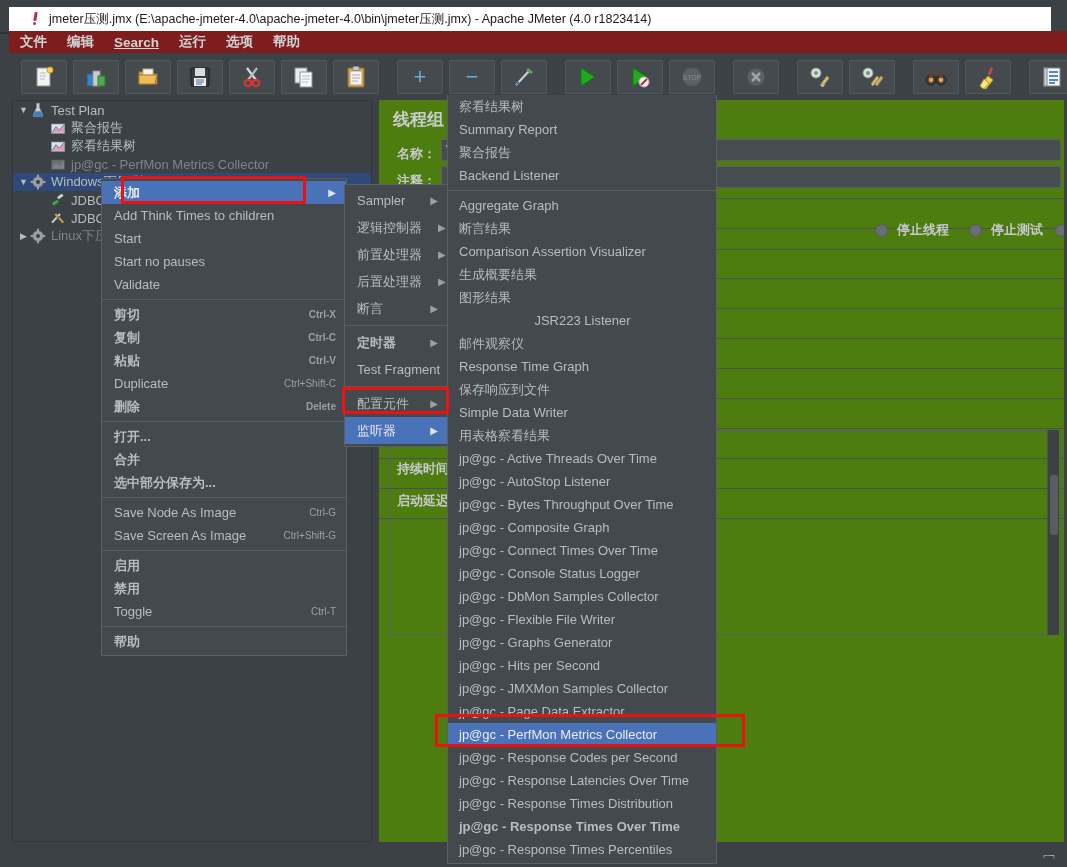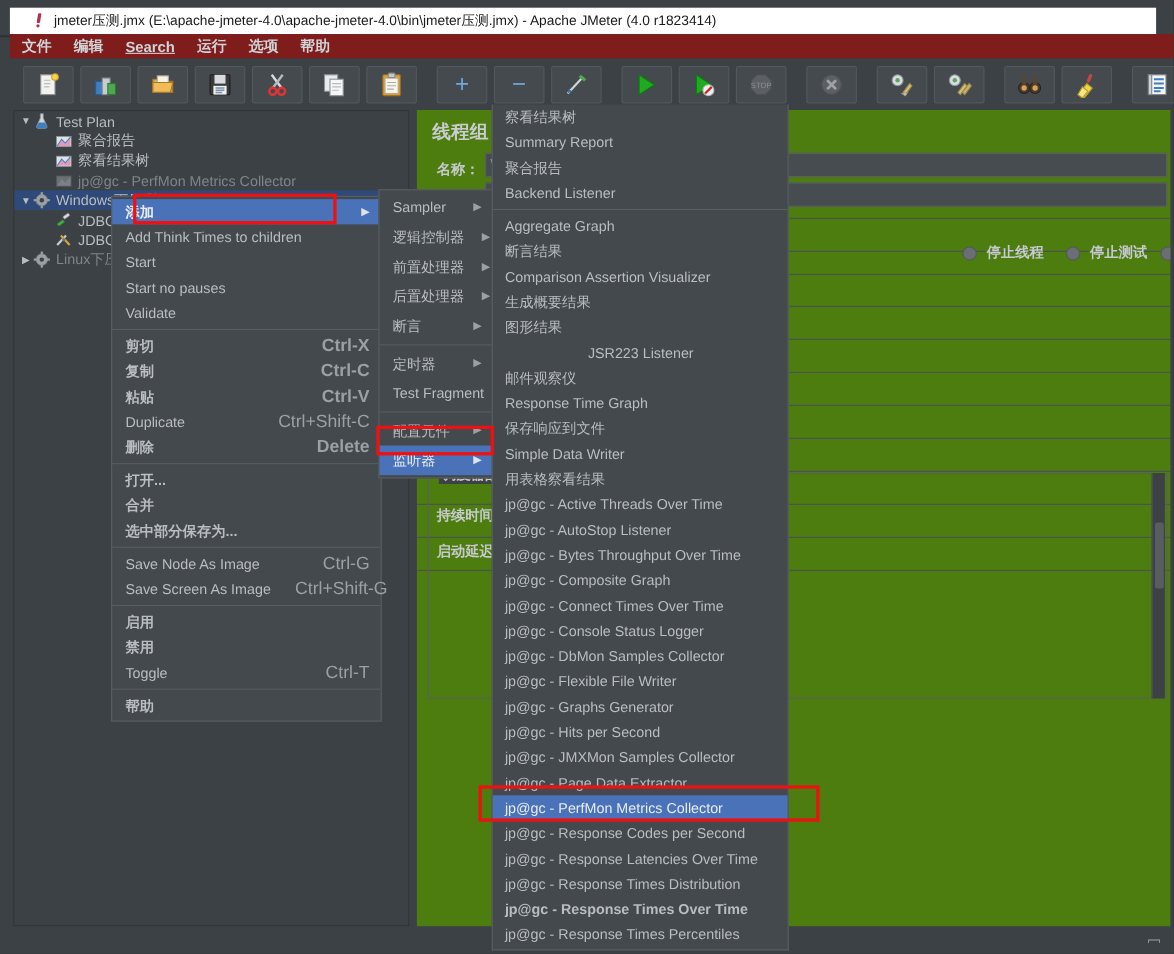--- a/index.html
+++ b/index.html
@@ -164,35 +164,35 @@
     height: 23px;
     display: flex; align-items: center;
     padding: 0 10px 0 12px;
     color: #b9bdc1; font-size: 13px;
     white-space: nowrap;
     cursor: default;
     position: relative;
   }
   .menu-item .lbl { flex: 1 1 auto; }
   .menu-item .accel {
-    color: #9ba0a5; font-size: 16px;
+    color: #9ba0a5; font-size: 10px;
     padding-left: 22px;
   }
   .menu-item .arrow {
     color: #9ba0a5; font-size: 10px; padding-left: 16px;
   }
   .menu-item.highlight { background: #4a72b8; color: #e7ebef; }
   .menu-item.highlight .arrow { color: #dfe4e8; }
   .menu-item.bold { font-weight: bold; }
   .menu-sep { height: 1px; background: #585d61; margin: 3px 0; }
 
   #menu-context { left: 101px; top: 178px; width: 246px; }
   #menu-context .menu-item { height: 23px; }
 
-  #menu-add { left: 344px; top: 172px; width: 105px; }
+  #menu-add { left: 344px; top: 184px; width: 105px; }
   #menu-listener { left: 447px; top: 95px; width: 270px; padding-top: 0; border-top: none;}
   #menu-listener .menu-item { height: 23px; padding-left: 11px; }
 
   
   .redbox {
     position: absolute;
     border: 3px solid #ee1111;
     z-index: 80;
     pointer-events: none;
   }
@@ -622,21 +622,21 @@
       </div>
       <div class="menu-item" style="height: 27px;">
         <span class="lbl">后置处理器</span>
         <span class="arrow">▶</span>
       </div>
       <div class="menu-item" style="height: 27px;">
         <span class="lbl">断言</span>
         <span class="arrow">▶</span>
       </div>
       <div class="menu-sep"></div>
-      <div class="menu-item" style="height: 27px;">
+      <div class="menu-item" style="height: 27px; font-weight: bold;">
         <span class="lbl">定时器</span>
         <span class="arrow">▶</span>
       </div>
       <div class="menu-item" style="height: 27px;">
         <span class="lbl">Test Fragment</span>
         <span class="arrow">▶</span>
       </div>
       <div class="menu-sep"></div>
       <div class="menu-item" style="height: 27px;">
         <span class="lbl">配置元件</span>

